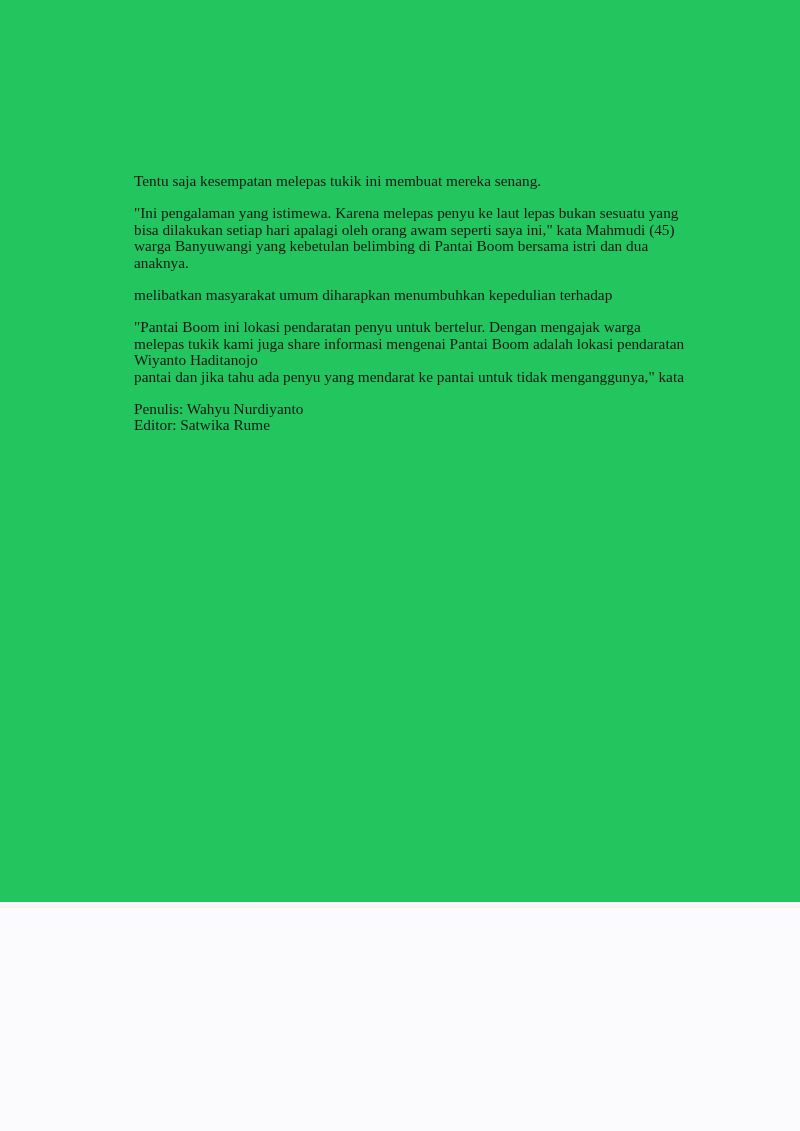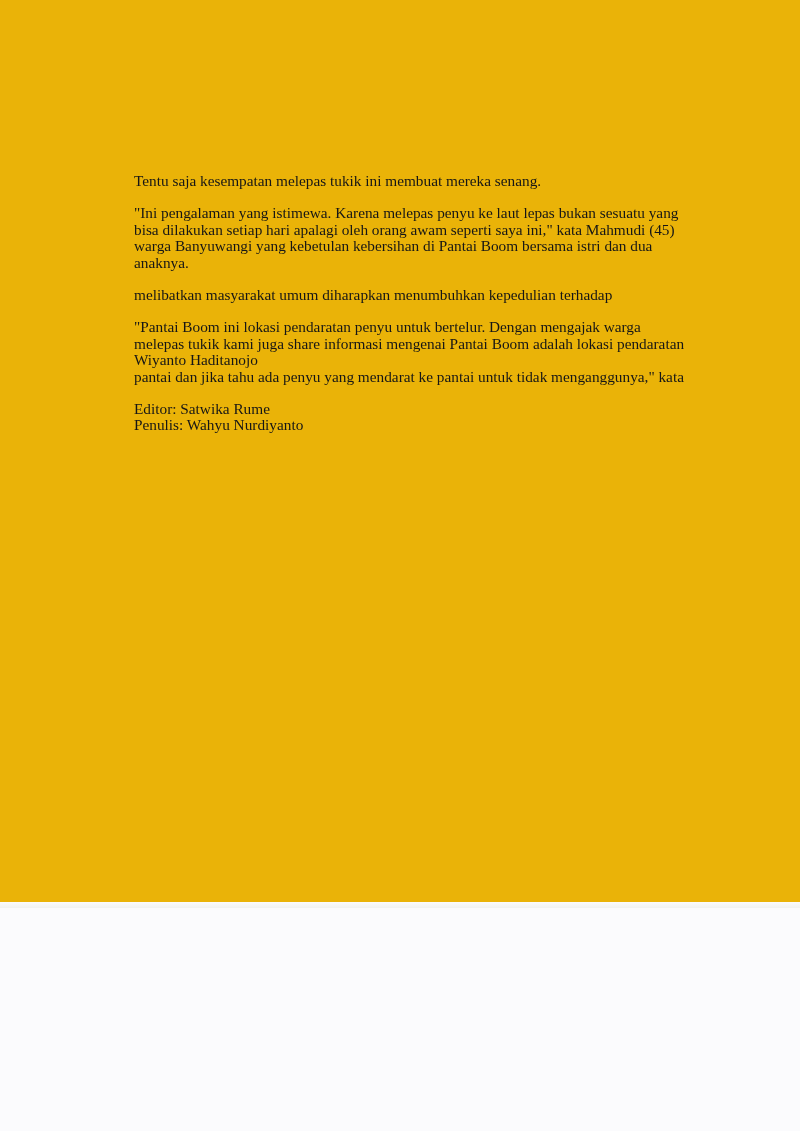--- a/index.html
+++ b/index.html
@@ -12,21 +12,21 @@
       height: 1131px;
       position: relative;
       overflow: hidden;
       font-family: "Liberation Serif", "DejaVu Serif", serif;
       color: #161616;
     }
     .page {
       position: absolute;
       left: 0; top: 0;
       width: 800px; height: 908px;
-      background: #eab308;
+      background: #22c55e;
     }
     .content {
       position: absolute;
       left: 134px;
       top: 173px;
       width: 580px;
       font-size: 15.3px;
       line-height: 16.4px;
     }
     .para {
@@ -56,35 +56,35 @@
 <div class="page">
   <div class="content">
 
     <p class="para">
       <span class="line">Tentu saja kesempatan melepas tukik ini membuat mereka senang.</span>
     </p>
 
     <p class="para">
       <span class="line">"Ini pengalaman yang istimewa. Karena melepas penyu ke laut lepas bukan sesuatu yang</span>
       <span class="line">bisa dilakukan setiap hari apalagi oleh orang awam seperti saya ini," kata Mahmudi (45)</span>
-      <span class="line">warga Banyuwangi yang kebetulan kebersihan di Pantai Boom bersama istri dan dua</span>
+      <span class="line">warga Banyuwangi yang kebetulan belimbing di Pantai Boom bersama istri dan dua</span>
       <span class="line">anaknya.</span>
     </p>
 
     <p class="para">
       <span class="line">melibatkan masyarakat umum diharapkan  menumbuhkan kepedulian terhadap</span>
     </p>
 
     <p class="para">
       <span class="line">"Pantai Boom ini lokasi pendaratan penyu untuk bertelur. Dengan mengajak warga</span>
       <span class="line">melepas tukik kami juga share informasi mengenai Pantai Boom adalah lokasi pendaratan</span>
       <span class="line">Wiyanto Haditanojo</span>
       <span class="line">pantai dan jika tahu ada penyu yang mendarat ke pantai untuk tidak menganggunya," kata</span>
     </p>
 
     <p class="credits">
+      <span class="line">Penulis: Wahyu Nurdiyanto</span>
       <span class="line">Editor: Satwika Rume</span>
-      <span class="line">Penulis: Wahyu Nurdiyanto</span>
     </p>
 
   </div>
   <div class="scan-edge"></div>
 </div>
 
 </body></html>

